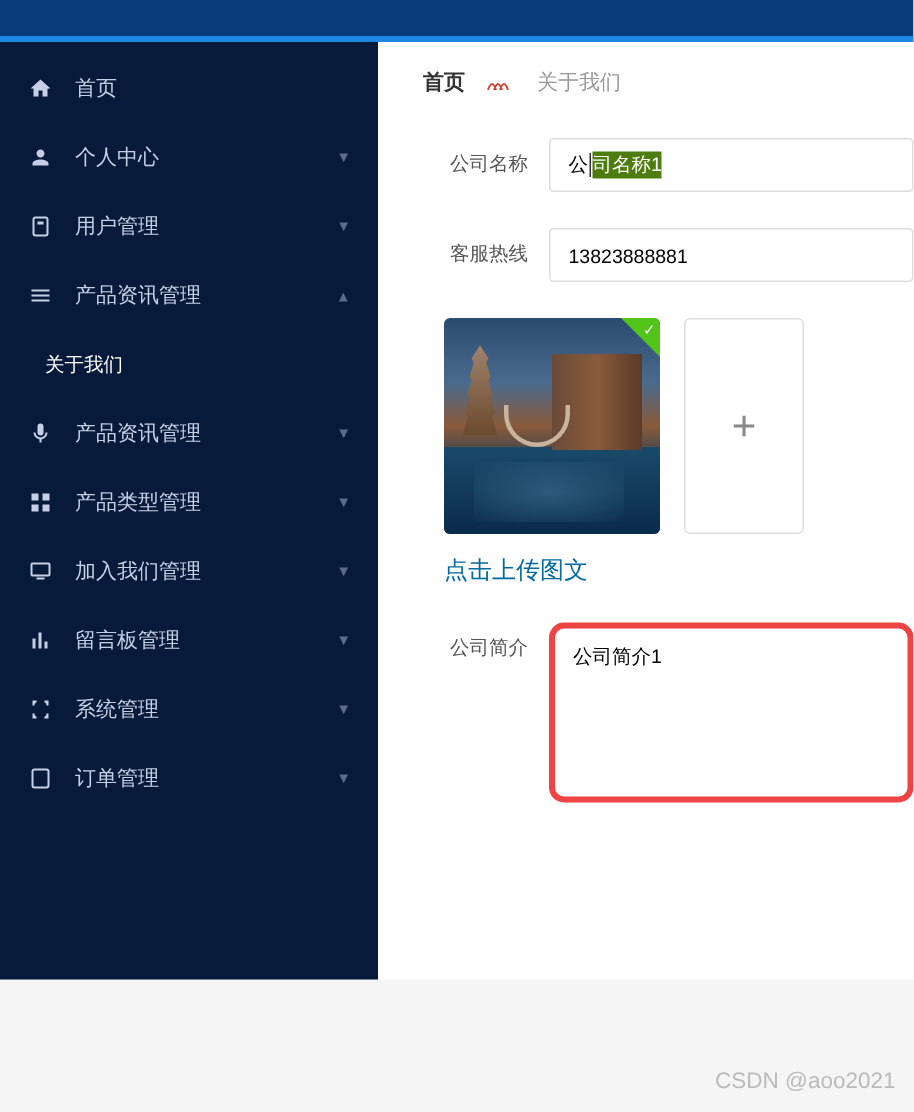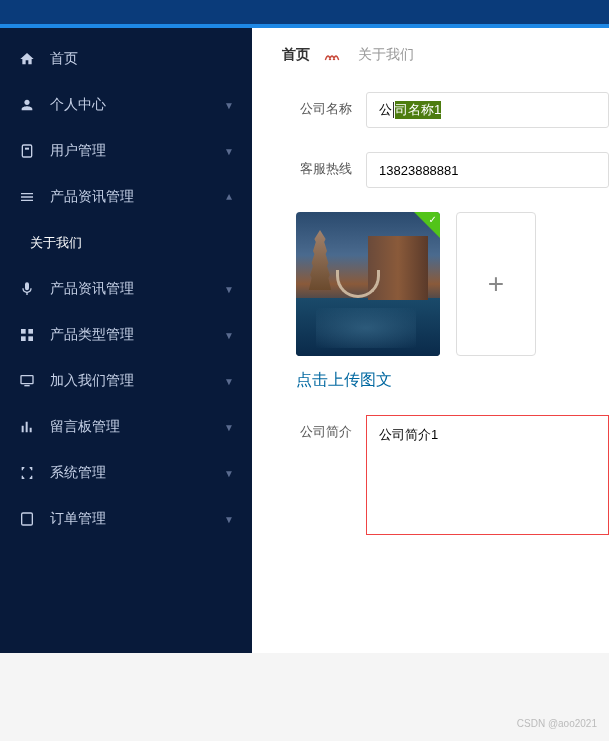--- a/index.html
+++ b/index.html
@@ -14,33 +14,33 @@
 .sub-item{padding:14px 18px 14px 30px;font-size:13px;cursor:pointer;color:#fff}
 .content{flex:1;background:#fff;padding:18px 0 18px 30px;overflow:hidden}
 .breadcrumb{display:flex;align-items:center;gap:14px;font-size:14px;margin-bottom:28px}
 .breadcrumb .home{font-weight:600;color:#333}
 .breadcrumb .sep{width:20px;height:14px}
 .breadcrumb .current{color:#999}
 .form-row{display:flex;align-items:flex-start;margin-bottom:24px}
 .form-label{width:70px;text-align:right;font-size:13px;color:#555;padding-top:8px;flex-shrink:0}
 .form-field{margin-left:14px;flex:1}
 .text-input{width:100%;height:36px;border:1px solid #ddd;border-radius:3px;padding:0 12px;font-size:13px;outline:none}
-.textarea{width:100%;min-height:120px;border:1px solid #ef4444;border-radius:0;padding:10px 12px;font-size:13px;resize:none;outline:none}
+.textarea{width:100%;min-height:120px;border:4px solid #ef4444;border-radius:10px;padding:10px 12px;font-size:13px;resize:none;outline:none}
 .image-area{display:flex;gap:16px}
 .uploaded-img{width:144px;height:144px;border-radius:4px;position:relative;overflow:hidden;background:linear-gradient(180deg,#2a4a6e 0%,#4a6a8e 30%,#8a5a3a 50%,#1a3a5a 70%,#0a2a4a 100%)}
 .img-scene{position:absolute;inset:0}
 .pagoda{position:absolute;left:10px;top:18px;width:28px;height:60px;background:linear-gradient(180deg,#a0826d,#6b4a2d);clip-path:polygon(50% 0,70% 15%,65% 20%,75% 35%,70% 40%,80% 55%,75% 60%,85% 75%,80% 80%,90% 100%,10% 100%,20% 80%,15% 75%,25% 60%,20% 55%,30% 40%,25% 35%,35% 20%,30% 15%)}
 .building{position:absolute;right:12px;top:24px;width:60px;height:64px;background:linear-gradient(90deg,#6a4a3a,#8a5a3a,#5a3a2a)}
 .bridge{position:absolute;left:40px;top:58px;width:44px;height:28px;border:3px solid #c8b49c;border-top:none;border-radius:0 0 40px 40px;background:transparent}
 .water{position:absolute;bottom:0;left:0;right:0;height:58px;background:linear-gradient(180deg,#1a4a6a,#0a2a4a)}
 .reflection{position:absolute;bottom:8px;left:20px;width:100px;height:40px;background:radial-gradient(ellipse,#3a6a8aaa,transparent)}
 .check-badge{position:absolute;top:0;right:0;width:26px;height:26px;background:#52c41a;clip-path:polygon(0 0,100% 0,100% 100%);display:flex;align-items:flex-start;justify-content:flex-end;padding:2px 3px 0 0;color:#fff;font-size:10px}
 .upload-box{width:80px;height:144px;border:1px solid #ddd;border-radius:4px;display:flex;align-items:center;justify-content:center;font-size:28px;color:#888;cursor:pointer}
 .upload-hint{font-size:16px;color:#0369a1;margin-top:14px}
-.watermark{position:absolute;bottom:12px;right:12px;font-size:10px;color:#bbb}
+.watermark{position:absolute;bottom:12px;right:12px;font-size:15px;color:#bbb}
 svg{width:16px;height:16px;fill:currentColor}
 .input-wrap{display:flex;align-items:center;width:100%;height:36px;border:1px solid #ddd;border-radius:3px;padding:0 12px;font-size:13px;position:relative}
 .cursor{display:inline-block;width:1px;height:16px;background:#333;margin:0 1px}
 </style>
 </head>
 <body>
 
 <div class="header"></div>
 <div class="main">
   <div class="sidebar">

